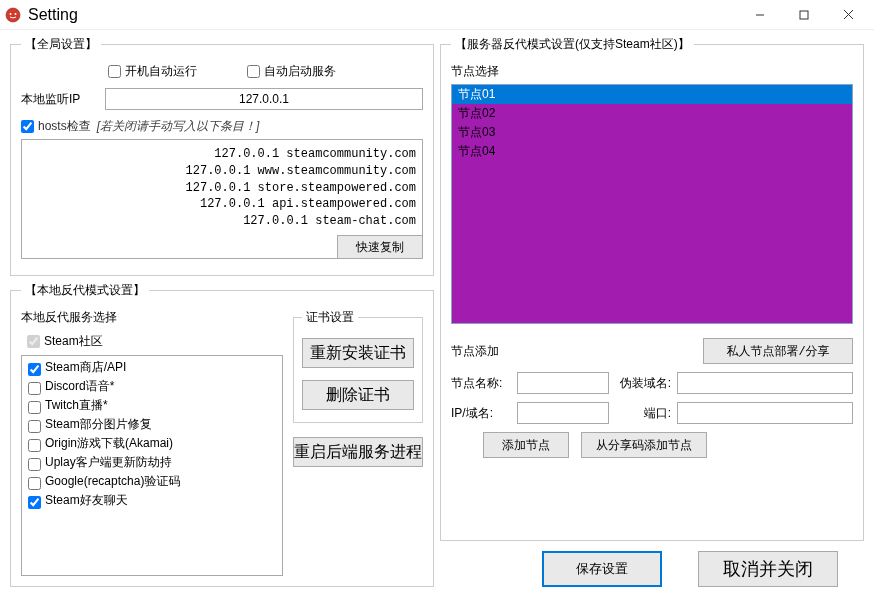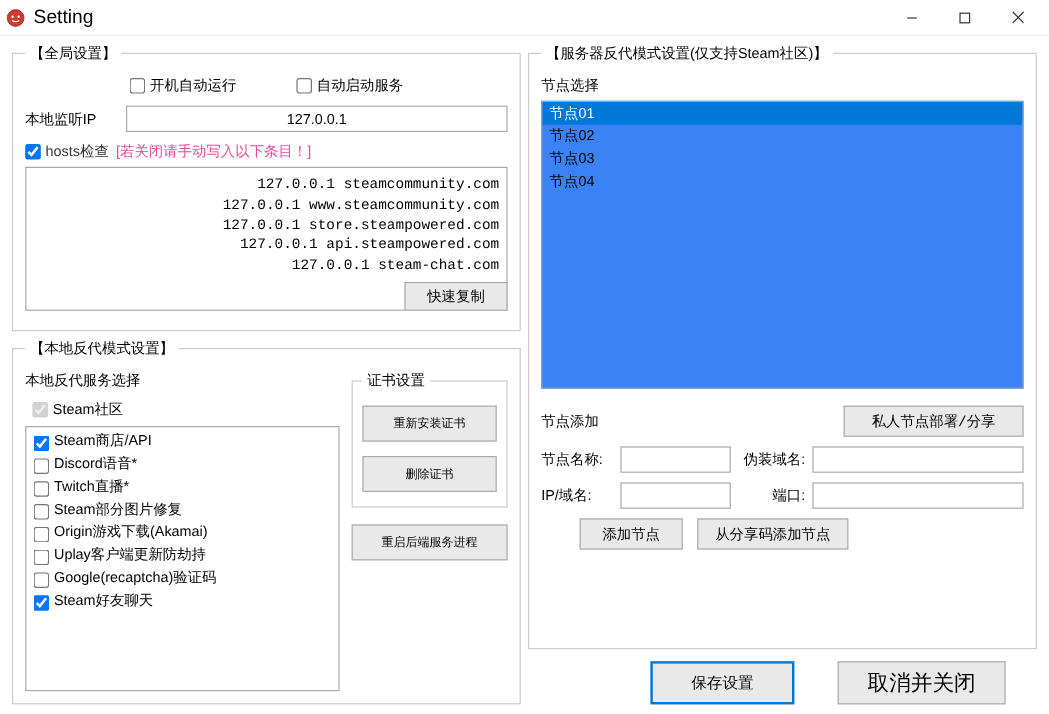--- a/index.html
+++ b/index.html
@@ -64,21 +64,21 @@
       flex: 1;
       height: 22px;
       padding: 0 4px;
       border: 1px solid #aaa;
       text-align: center;
       font-family: inherit;
       font-size: 12px;
     }
 
     .hosts-label { color: #333; }
-    .hosts-hint { color: #ec4899; }
+    .hosts-hint { color: #404040; font-style: italic; }
 
     .hosts-box {
       border: 1px solid #aaa;
       position: relative;
       padding: 6px;
       height: 120px;
     }
     .hosts-text {
       font-family: "Courier New", monospace;
       font-size: 12px;
@@ -142,21 +142,21 @@
       padding: 12px 8px;
     }
     fieldset.cert button, .restart-btn {
       display: block;
       width: 100%;
       height: 30px;
       margin-bottom: 12px;
       border: 1px solid #aaa;
       background: #e9e9e9;
       font-family: inherit;
-      font-size: 10px;
+      font-size: 16px;
     }
     .restart-btn { margin-top: 14px; margin-bottom: 0; }
 
     
     .server-proxy {
       flex: 1;
       display: flex;
       flex-direction: column;
     }
     .node-select-row {
@@ -164,21 +164,21 @@
       gap: 6px;
     }
     .node-select-left {
       flex: 1;
       display: flex; flex-direction: column;
     }
     .node-select-label { margin-bottom: 4px; }
     .node-listbox {
       border: 1px solid #8aa4c9;
       height: 240px;
-      background: #3b82f6;
+      background: #a21caf;
       overflow: hidden;
     }
     .node-listbox .node-item {
       padding: 1px 6px;
       font-size: 12px;
       cursor: default;
     }
     .node-listbox .node-item.selected {
       background: #0078d7;
       color: #fff;

